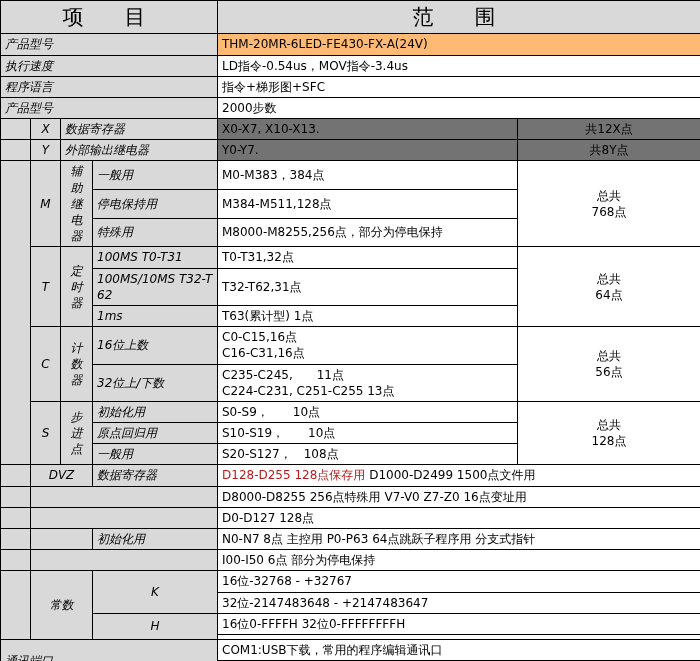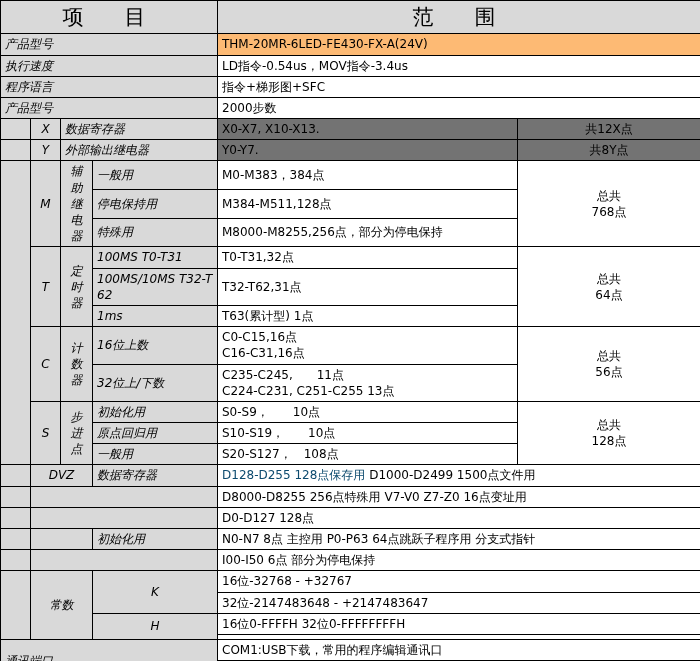--- a/index.html
+++ b/index.html
@@ -43,21 +43,21 @@
   .ctr {
     text-align: center;
   }
   .green {
     background: #fdba74;
   }
   .orange {
     background: #737373;
   }
   .red {
-    color: #0c4a6e;
+    color: #b91c1c;
     text-align: right;
   }
   .vert {
     text-align: center;
     line-height: 1.15;
   }
 </style>
 </head>
 <body>
 

